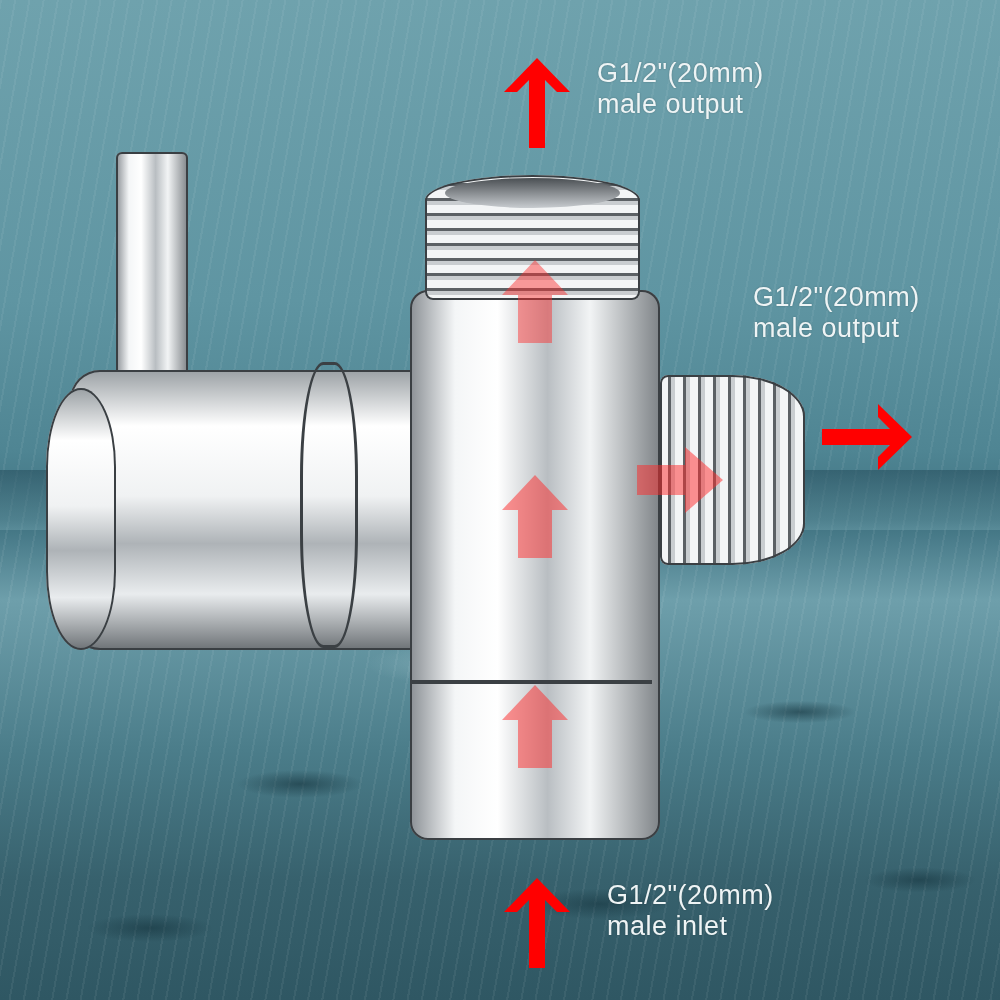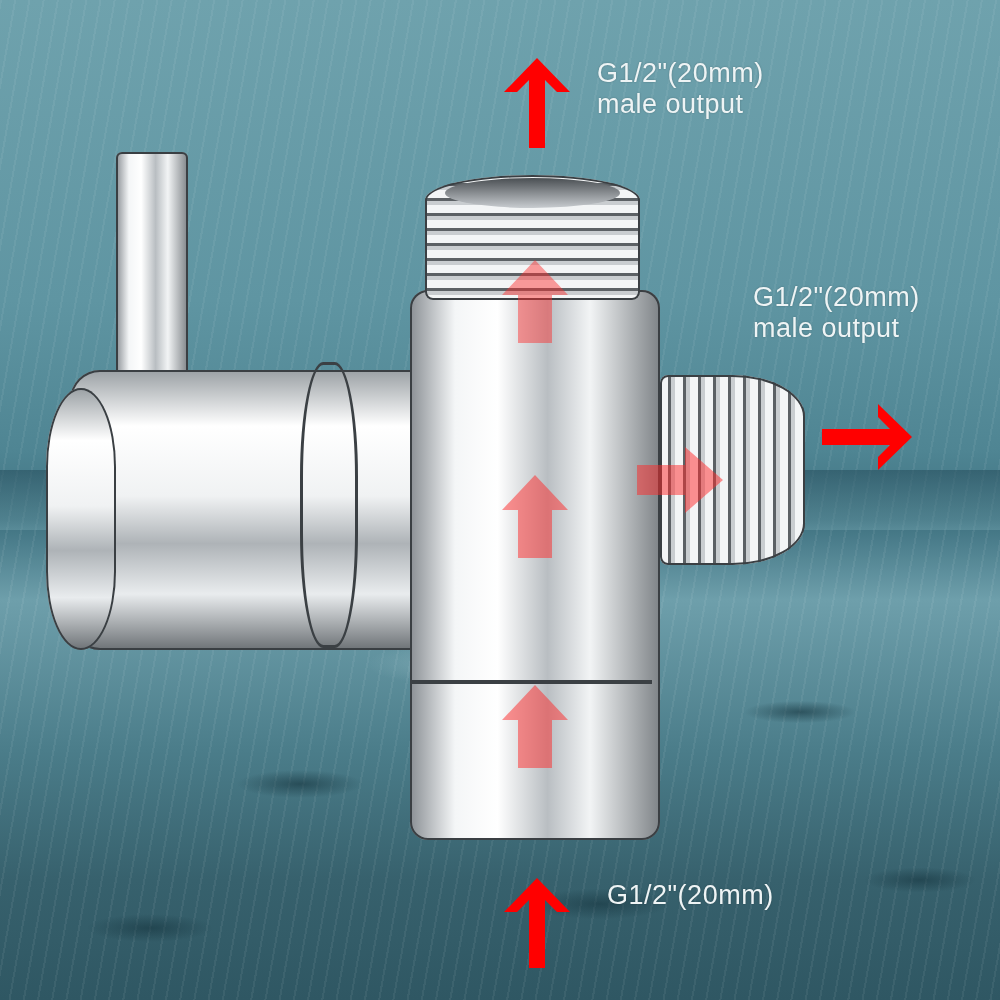--- a/index.html
+++ b/index.html
@@ -78,14 +78,15 @@
   <div class="label" style="left:597px;top:58px;">
     <div>G1/2"(20mm)</div>
     <div>male output</div>
   </div>
   <div class="label" style="left:753px;top:282px;">
     <div>G1/2"(20mm)</div>
     <div>male output</div>
   </div>
   <div class="label" style="left:607px;top:880px;">
     <div>G1/2"(20mm)</div>
+    <div>male inlet</div>
   </div>
 </div>
 
 </body></html>

